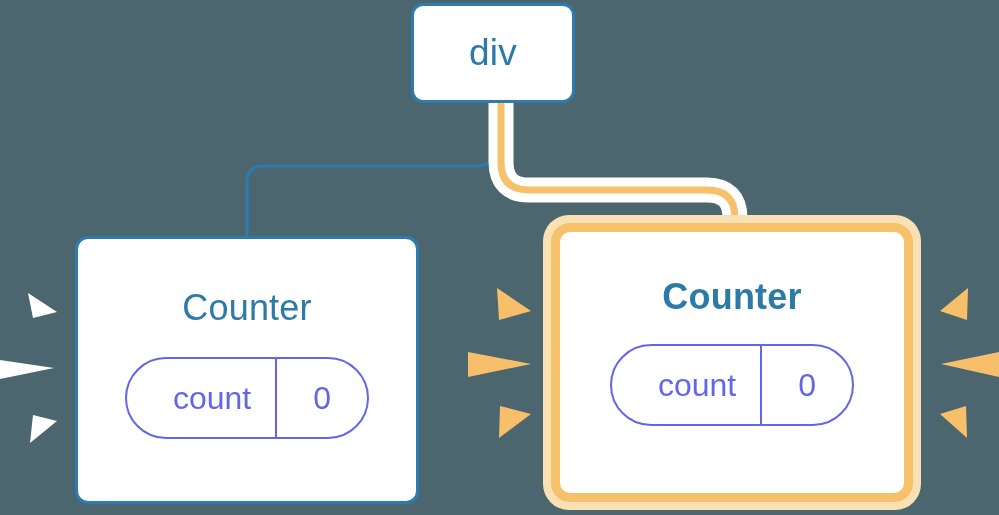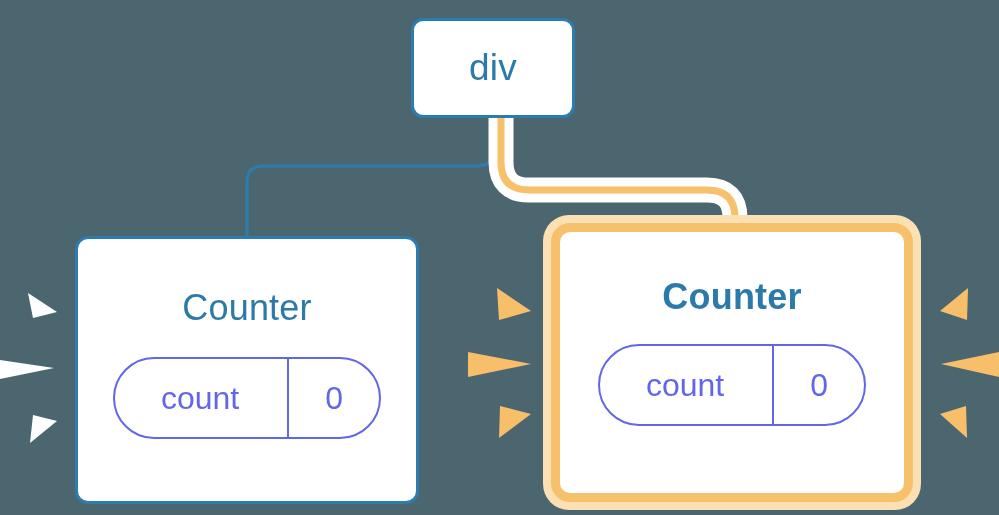--- a/index.html
+++ b/index.html
@@ -38,21 +38,21 @@
   }
   .node-label {
     text-align: center;
     color: #2c7aa8;
     letter-spacing: .2px;
   }
 
   
   #node-div {
     left: 411px;
-    top: 18px;
+    top: 3px;
     width: 164px;
     height: 100px;
     border: 3px solid #2d7cb0;
     border-radius: 12px;
     display: flex;
     align-items: center;
     justify-content: center;
   }
   #node-div .node-label {
     font-size: 37px;
@@ -119,21 +119,21 @@
   .prop-name,
   .prop-value {
     display: flex;
     align-items: center;
     justify-content: center;
     color: #6366e8;
     font-size: 32px;
     font-weight: 400;
   }
   .prop-name {
-    padding: 0 48px 0 46px;
+    padding: 0 24px 0 46px;
   }
   .prop-value {
     padding: 0 36px;
     border-left: 2px solid #6366e8;
   }
   #node-counter-plain .prop-pill { margin-top: 28px; }
   #node-counter-highlight .prop-pill { margin-top: 26px; }
 </style>
 </head>
 <body>

